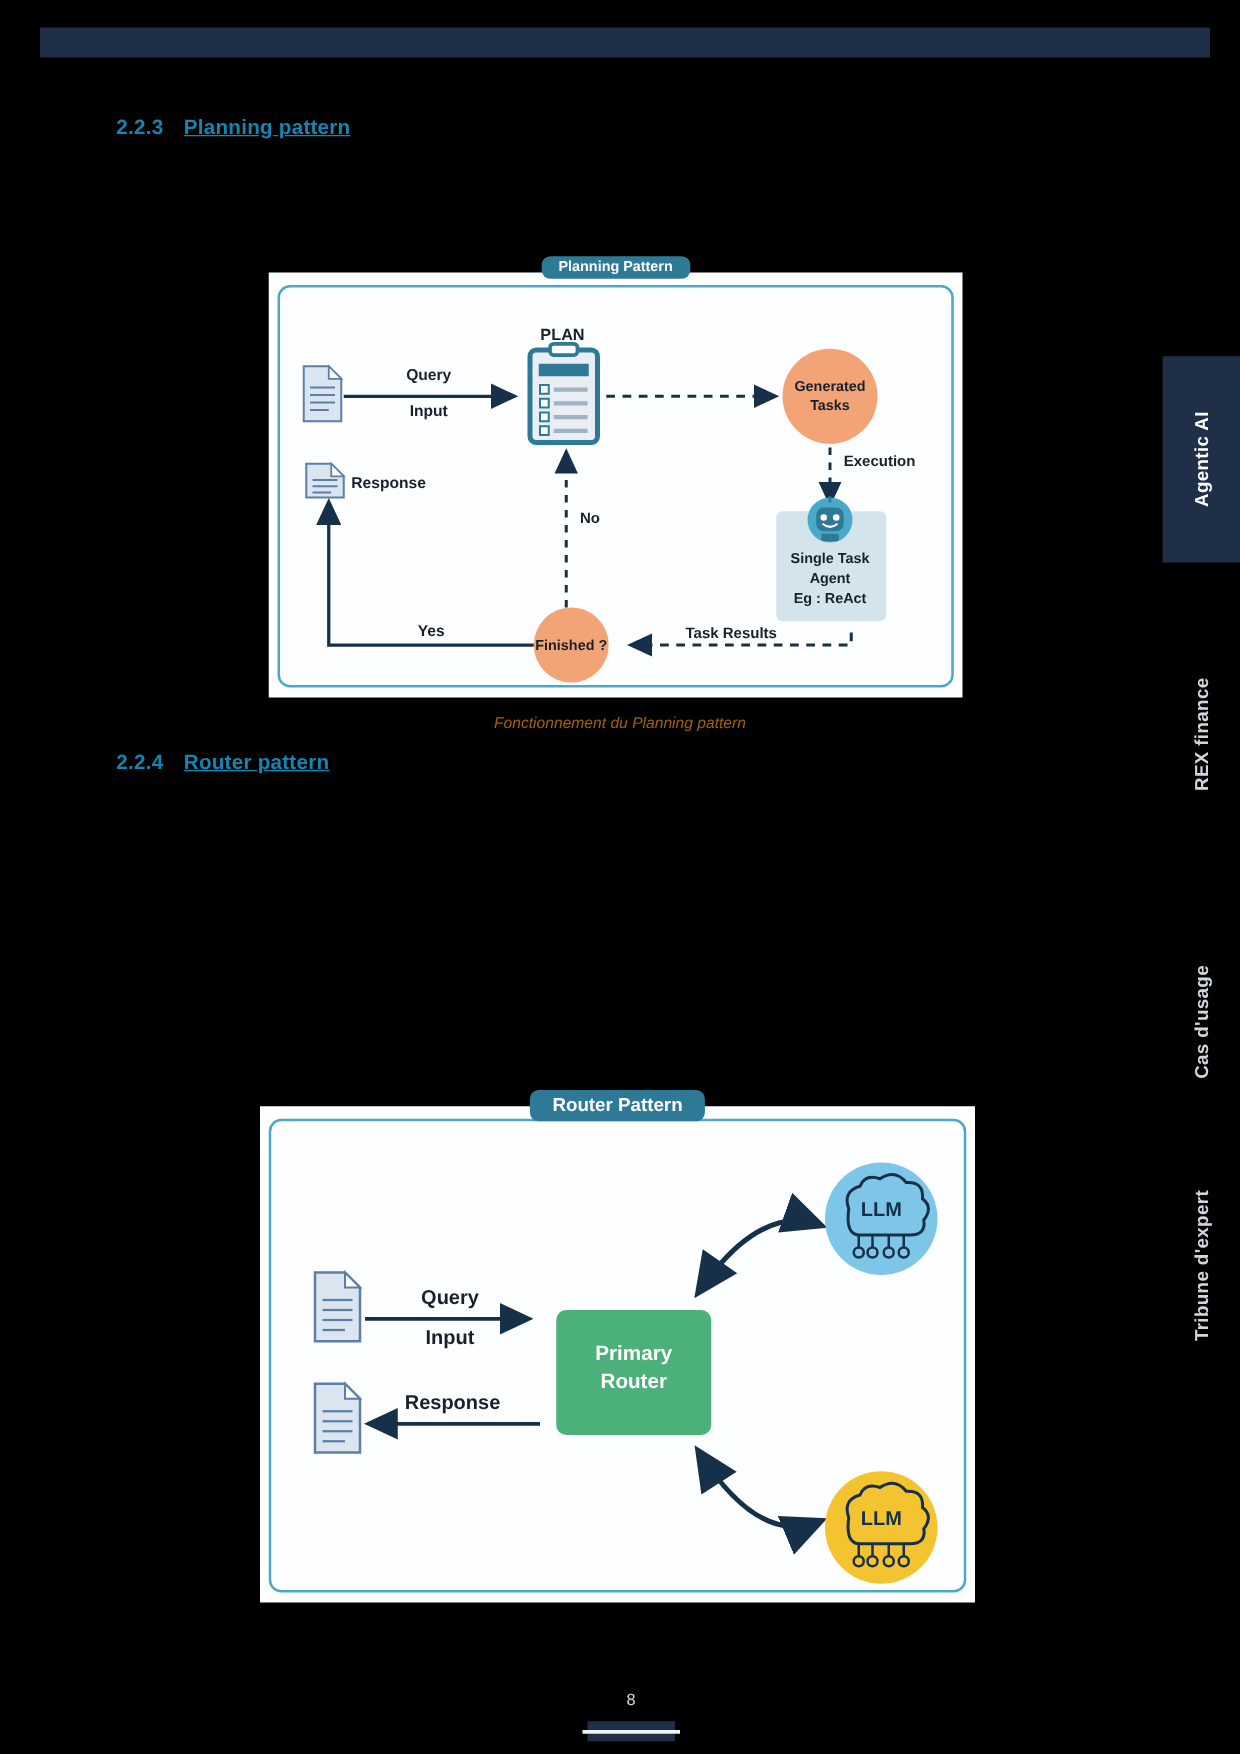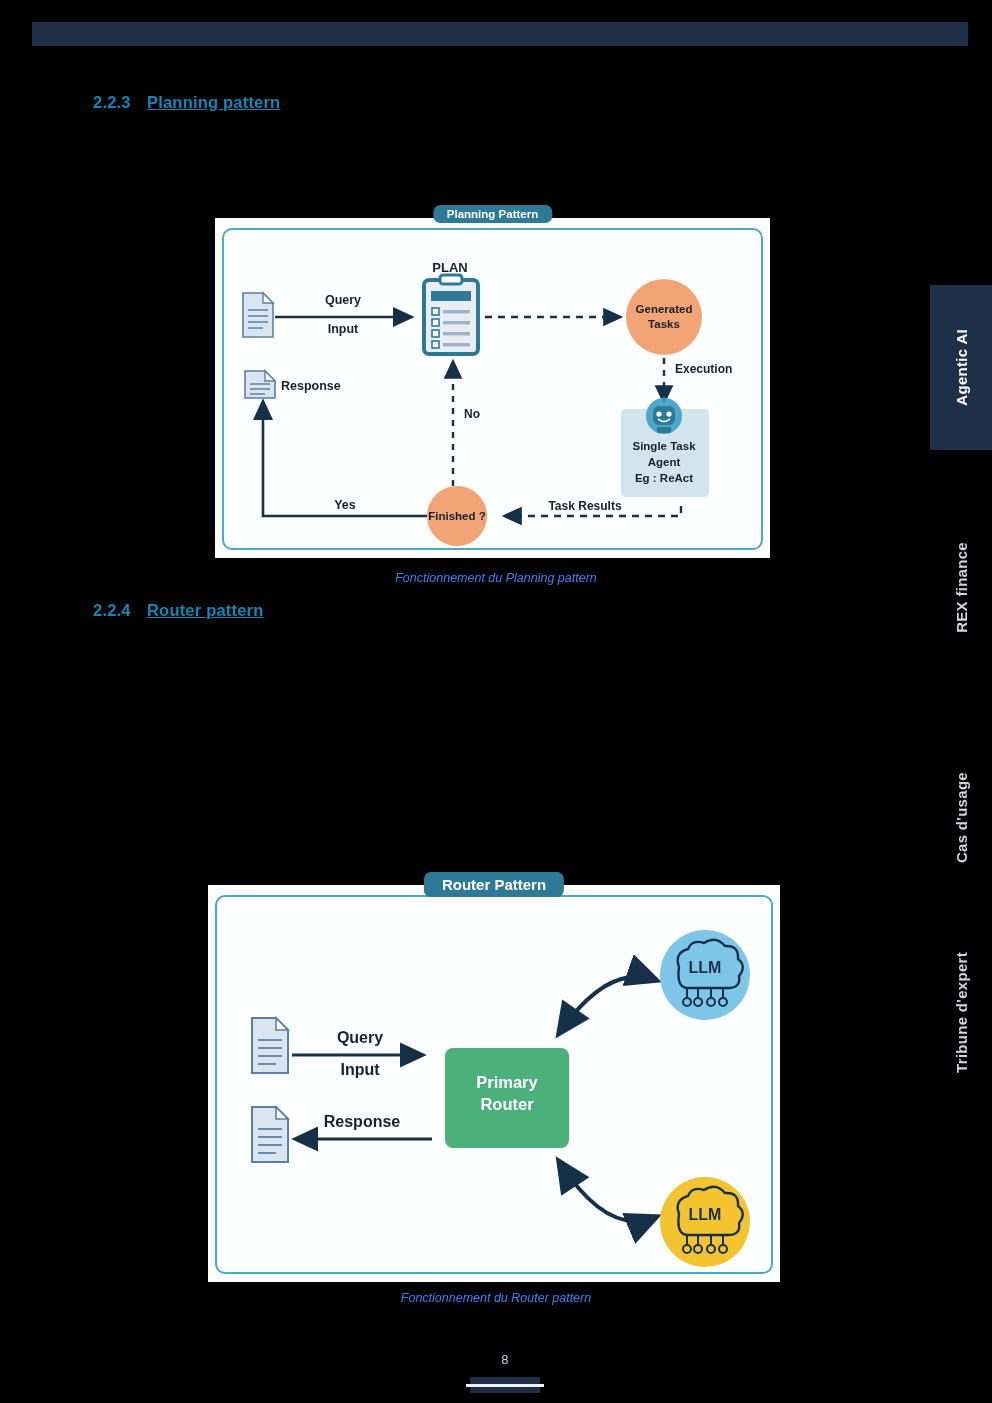--- a/index.html
+++ b/index.html
@@ -27,21 +27,21 @@
   #tab2{top:735px;height:165px;}
   #tab3{top:915px;height:195px;}
 
   
   .heading{position:absolute;color:#1286b4;font-weight:bold;font-size:16.5px;letter-spacing:.2px;text-decoration:underline;}
   .heading .num{display:inline-block;min-width:54px;}
   #h-223{left:93px;top:93px;}
   #h-224{left:93px;top:601px;}
 
   .caption{position:absolute;width:100%;text-align:center;font-style:italic;
-       font-size:12.5px;color:#3b82f6;}
+       font-size:12.5px;color:#a16207;}
   #cap1{left:0;top:571px;}
   #cap2{left:0;top:1291px;}
 
   
   .figure{position:absolute;background:#ffffff;}
   #fig1{left:215px;top:218px;width:555px;height:340px;}
   #fig2{left:208px;top:885px;width:572px;height:397px;}
   .figure .inner{position:absolute;left:7px;top:10px;right:7px;bottom:8px;
        border:2px solid #4aa9c8;border-radius:10px;background:#fdfeff;}
   .figure .title-pill{position:absolute;top:-13px;left:50%;transform:translateX(-50%);
@@ -269,19 +269,18 @@
           <circle cx="490" cy="364" r="4"></circle>
           <circle cx="503" cy="364" r="4"></circle>
           <circle cx="515" cy="364" r="4"></circle>
         </g>
         <text x="497" y="335" font-size="16" text-anchor="middle" font-weight="bold" fill="#17304a">LLM</text>
       </g>
     </svg>
     </div>
   </div>
 
-  <div class="caption" id="cap2">Fonctionnement du Router pattern</div>
 
   <div id="page-number">8</div>
   <div id="bottom-band"></div>
   <div id="bottom-rule"></div>
 
 </div>
 
 </body></html>

